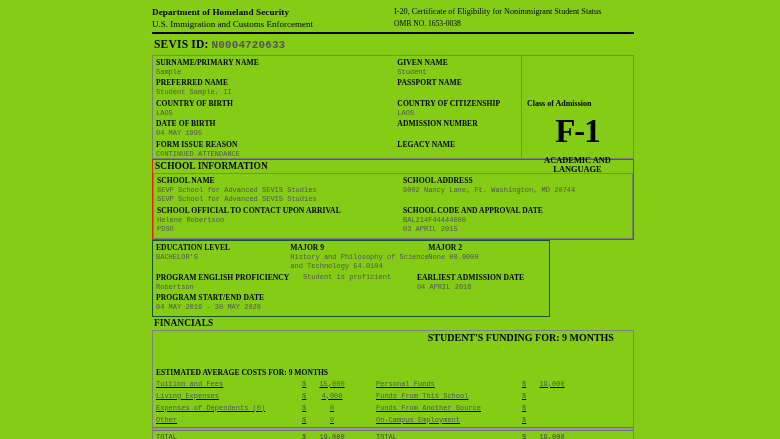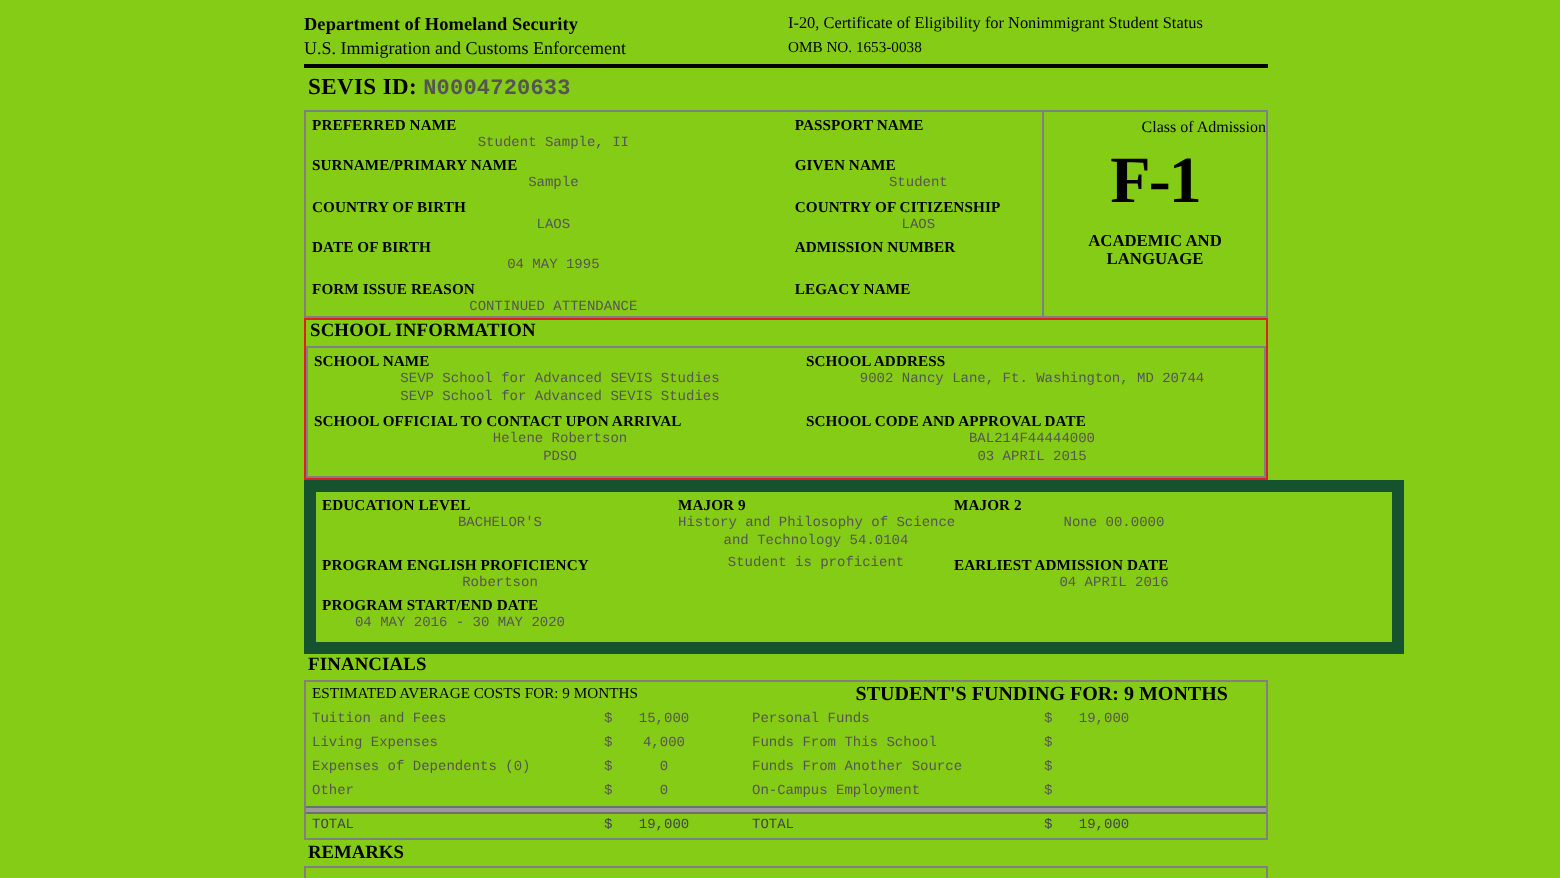--- a/index.html
+++ b/index.html
@@ -82,24 +82,25 @@
   .ident-class {
     width: 112px;
     box-sizing: border-box;
     border: 1px solid #808080;
     border-left: none;
     height: 104px;
     text-align: center;
     padding-top: 3px;
   }
   .cls-title {
-    font-weight: normal;
+    font-weight: bold;
     font-size: 8px;
-    text-align: right;
+    text-align: left;
     padding-left: 5px;
+    margin-top: 40px;
   }
   .cls-code {
     font-weight: bold;
     font-size: 33px;
     line-height: 42px;
     letter-spacing: -1px;
     margin-top: 2px;
   }
   .cls-sub {
     font-weight: bold;
@@ -117,21 +118,20 @@
     line-height: 10px;
     letter-spacing: 0.05px;
     white-space: nowrap;
   }
   .val {
     font-family: "Liberation Mono", monospace;
     font-size: 7px;
     line-height: 9.5px;
     color: #555;
     white-space: pre;
-    text-align: center;
   }
   .grp { margin-bottom: 1px; }
 
   
   .sec-title {
     font-weight: bold;
     font-size: 9.4px;
     line-height: 11px;
     padding: 1px 0 1px 2px;
     letter-spacing: 0.1px;
@@ -147,43 +147,43 @@
   .school-box {
     border: 1px solid #808080;
     box-sizing: border-box;
     padding: 2px 0 3px 3px;
   }
   .sc-col-a { width: 246px; }
   .sc-col-b { width: 226px; }
 
   
   .prog-box {
-    border: 6px solid #14532d;
-    box-sizing: border-box;
-    width: 550px;
+    border: 1px solid #14532d;
+    box-sizing: border-box;
+    width: 398px;
     padding: 2px 0 3px 3px;
   }
   .pg-a { width: 178px; }
   .pg-b { width: 138px; }
   .pg-c { width: 160px; }
 
   
   .fin-box {
     border: 1px solid #808080;
     box-sizing: border-box;
     width: 482px;
   }
   .fin-head {
     display: flex;
     padding: 1px 0 1px 3px;
   }
-  .fin-head-a { width: 266px; font-weight: normal; font-size: 7.6px; }
+  .fin-head-a { width: 266px; font-weight: bold; font-size: 7.6px; margin-top: 36px; }
   .fin-head-b { width: 236px; font-weight: bold; font-size: 10px; text-align: center; }
   .fin-rows { padding-left: 3px; }
-  .fin-row { display: flex; height: 12px; align-items: center; }
+  .fin-row { display: flex; height: 12px; align-items: center; text-decoration: underline; }
   .f-label {
     width: 146px;
     font-family: "Liberation Mono", monospace;
     font-size: 7px;
     color: #555;
     white-space: pre;
   }
   .f-dollar {
     width: 12px;
     font-family: "Liberation Mono", monospace;
@@ -248,37 +248,37 @@
     <div class="sevis">
       <span>SEVIS ID:</span>
       <span class="val">N0004720633</span>
     </div>
 
     <div class="ident-wrap">
       <div class="ident-main">
 
         <div class="frow grp">
           <div class="fcol-a">
+            <div class="lbl">SURNAME/PRIMARY NAME</div>
+            <div class="val">Sample</div>
+          </div>
+          <div class="fcol-b">
+            <div class="lbl">GIVEN NAME</div>
+            <div class="val">Student</div>
+          </div>
+        </div>
+
+        <div class="frow grp">
+          <div class="fcol-a">
             <div class="lbl">PREFERRED NAME</div>
             <div class="val">Student Sample, II</div>
           </div>
           <div class="fcol-b">
             <div class="lbl">PASSPORT NAME</div>
             <div class="val">&nbsp;</div>
-          </div>
-        </div>
-
-        <div class="frow grp">
-          <div class="fcol-a">
-            <div class="lbl">SURNAME/PRIMARY NAME</div>
-            <div class="val">Sample</div>
-          </div>
-          <div class="fcol-b">
-            <div class="lbl">GIVEN NAME</div>
-            <div class="val">Student</div>
           </div>
         </div>
 
         <div class="frow grp">
           <div class="fcol-a">
             <div class="lbl">COUNTRY OF BIRTH</div>
             <div class="val">LAOS</div>
           </div>
           <div class="fcol-b">
             <div class="lbl">COUNTRY OF CITIZENSHIP</div>

